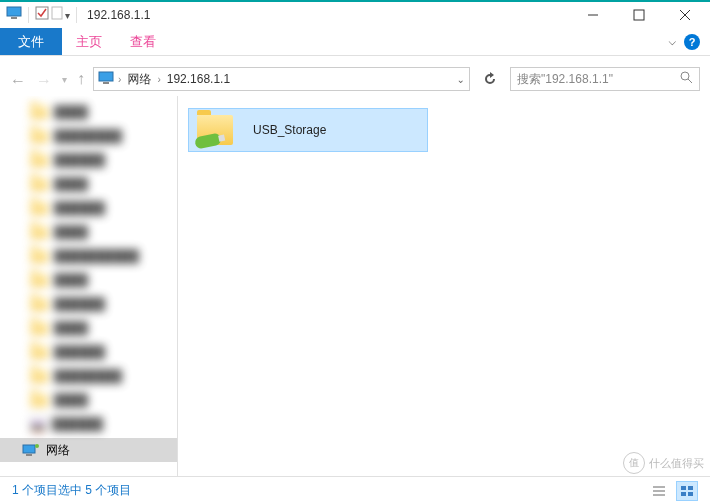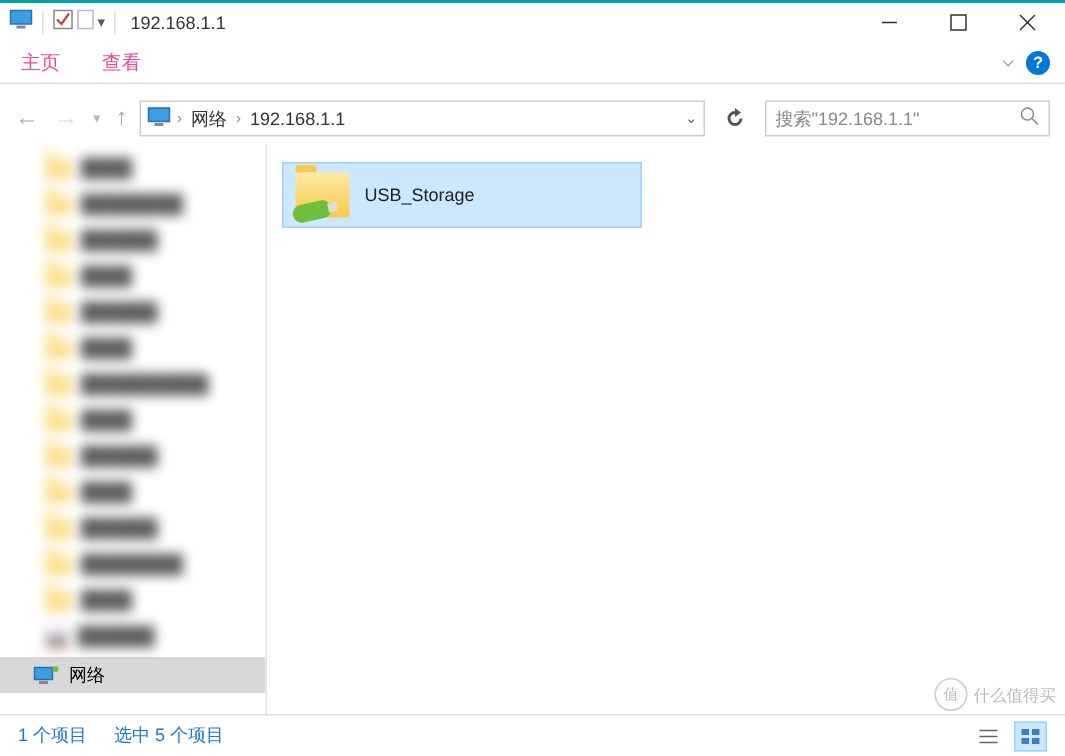--- a/index.html
+++ b/index.html
@@ -38,30 +38,30 @@
   .main { display: flex; height: 380px; }
   .tree { width: 178px; border-right: 1px solid #e0e0e0; overflow: hidden; padding-top: 4px; position: relative; }
   .tree-items { filter: blur(4px); opacity: 0.8; }
   .tree-item { display: flex; align-items: center; height: 24px; padding-left: 30px; gap: 6px; font-size: 12px; color: #333; }
   .folder-mini { width: 18px; height: 14px; background: linear-gradient(#ffe9a2, #f7ca4d); border-radius: 1px; position: relative; }
   .folder-mini::before { content: ""; position: absolute; top: -3px; left: 0; width: 8px; height: 3px; background: #f7ca4d; border-radius: 1px 1px 0 0; }
   .rar-mini { width: 16px; height: 18px; background: linear-gradient(#fff 0 40%, #9b5eb5 40% 60%, #5eb56e 60% 80%, #c75e5e 80%); border: 1px solid #bbb; }
   .tree-network { display: flex; align-items: center; background: #d8d8d8; height: 24px; padding-left: 22px; gap: 6px; font-size: 12px; margin-top: 2px; }
 
   .content { flex: 1; padding: 12px 10px; position: relative; }
-  .file-item { width: 240px; height: 44px; background: #cce8ff; border: 1px solid #99d1ff; display: flex; align-items: center; gap: 10px; padding: 0 8px; }
+  .file-item { width: 240px; height: 44px; background: #cce8ff; border: 1px solid #99d1ff; display: flex; align-items: center; gap: 20px; padding: 0 8px; }
   .file-item .big-folder { width: 36px; height: 30px; position: relative; }
   .big-folder .fbody { position: absolute; inset: 0; background: linear-gradient(#ffe9a2, #f7ca4d); border-radius: 2px; }
   .big-folder .ftab { position: absolute; top: -5px; left: 0; width: 14px; height: 5px; background: #f7ca4d; border-radius: 2px 2px 0 0; }
   .big-folder .usb { position: absolute; bottom: -2px; left: -2px; width: 26px; height: 12px; background: #6fbf3f; border-radius: 6px; transform: rotate(-12deg); }
   .big-folder .usb::after { content: ""; position: absolute; right: -4px; top: 3px; width: 6px; height: 6px; background: #ddd; }
   .file-label { font-size: 12px; color: #222; }
 
   
-  .status { position: absolute; bottom: 0; left: 0; right: 0; height: 28px; border-top: 1px solid #e0e0e0; display: flex; align-items: center; padding: 0 12px; font-size: 12px; color: #1979ca; gap: 18px; background: #fff; }
+  .status { position: absolute; bottom: 0; left: 0; right: 0; height: 28px; border-top: 1px solid #e0e0e0; display: flex; align-items: center; padding: 0 12px; font-size: 12px; color: #1979ca; background: #fff; }
   .status .views { margin-left: auto; display: flex; gap: 6px; }
   .view-btn { width: 22px; height: 20px; border: 1px solid transparent; display: flex; align-items: center; justify-content: center; }
   .view-btn.active { background: #cce8ff; border-color: #99d1ff; }
 
   
   .watermark { position: absolute; right: 6px; bottom: 30px; font-size: 11px; color: #bbb; display: flex; align-items: center; gap: 4px; }
   .watermark .wm-circle { width: 22px; height: 22px; border: 1px solid #ccc; border-radius: 50%; display: flex; align-items: center; justify-content: center; font-size: 10px; }
 </style>
 </head>
 <body>
@@ -104,20 +104,21 @@
     <div class="winbtn">
       <svg width="12" height="12">
           <line x1="1" y1="1" x2="11" y2="11" stroke="#333"></line>
           <line x1="11" y1="1" x2="1" y2="11" stroke="#333"></line>
         </svg>
     </div>
   </div>
 </div>
 
 <div class="ribbon">
+  <div class="file-tab">文件</div>
   <div class="menu-tab">主页</div>
   <div class="menu-tab">查看</div>
   <div class="rib-right">
     <span class="chevron">⌵</span>
     <span class="help-icon">?</span>
   </div>
 </div>
 
 <div class="addr-row">
   <div class="nav-arrows">

